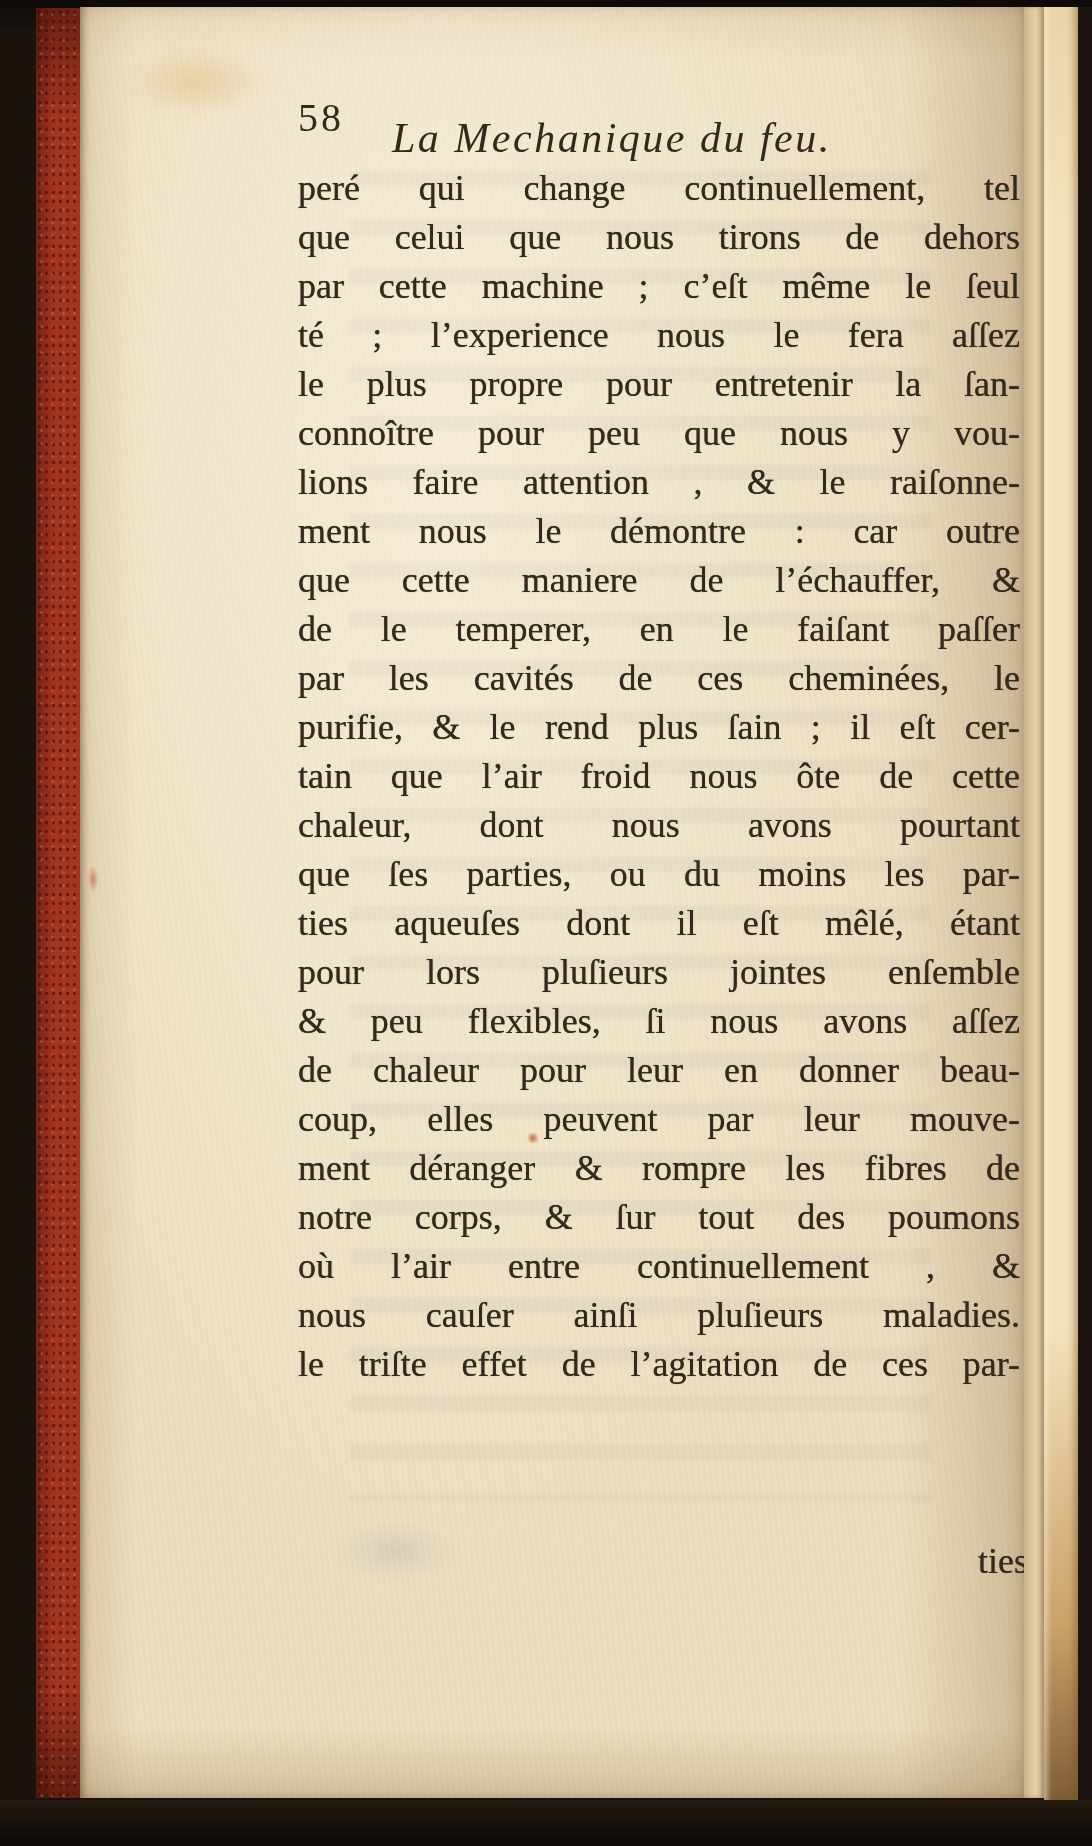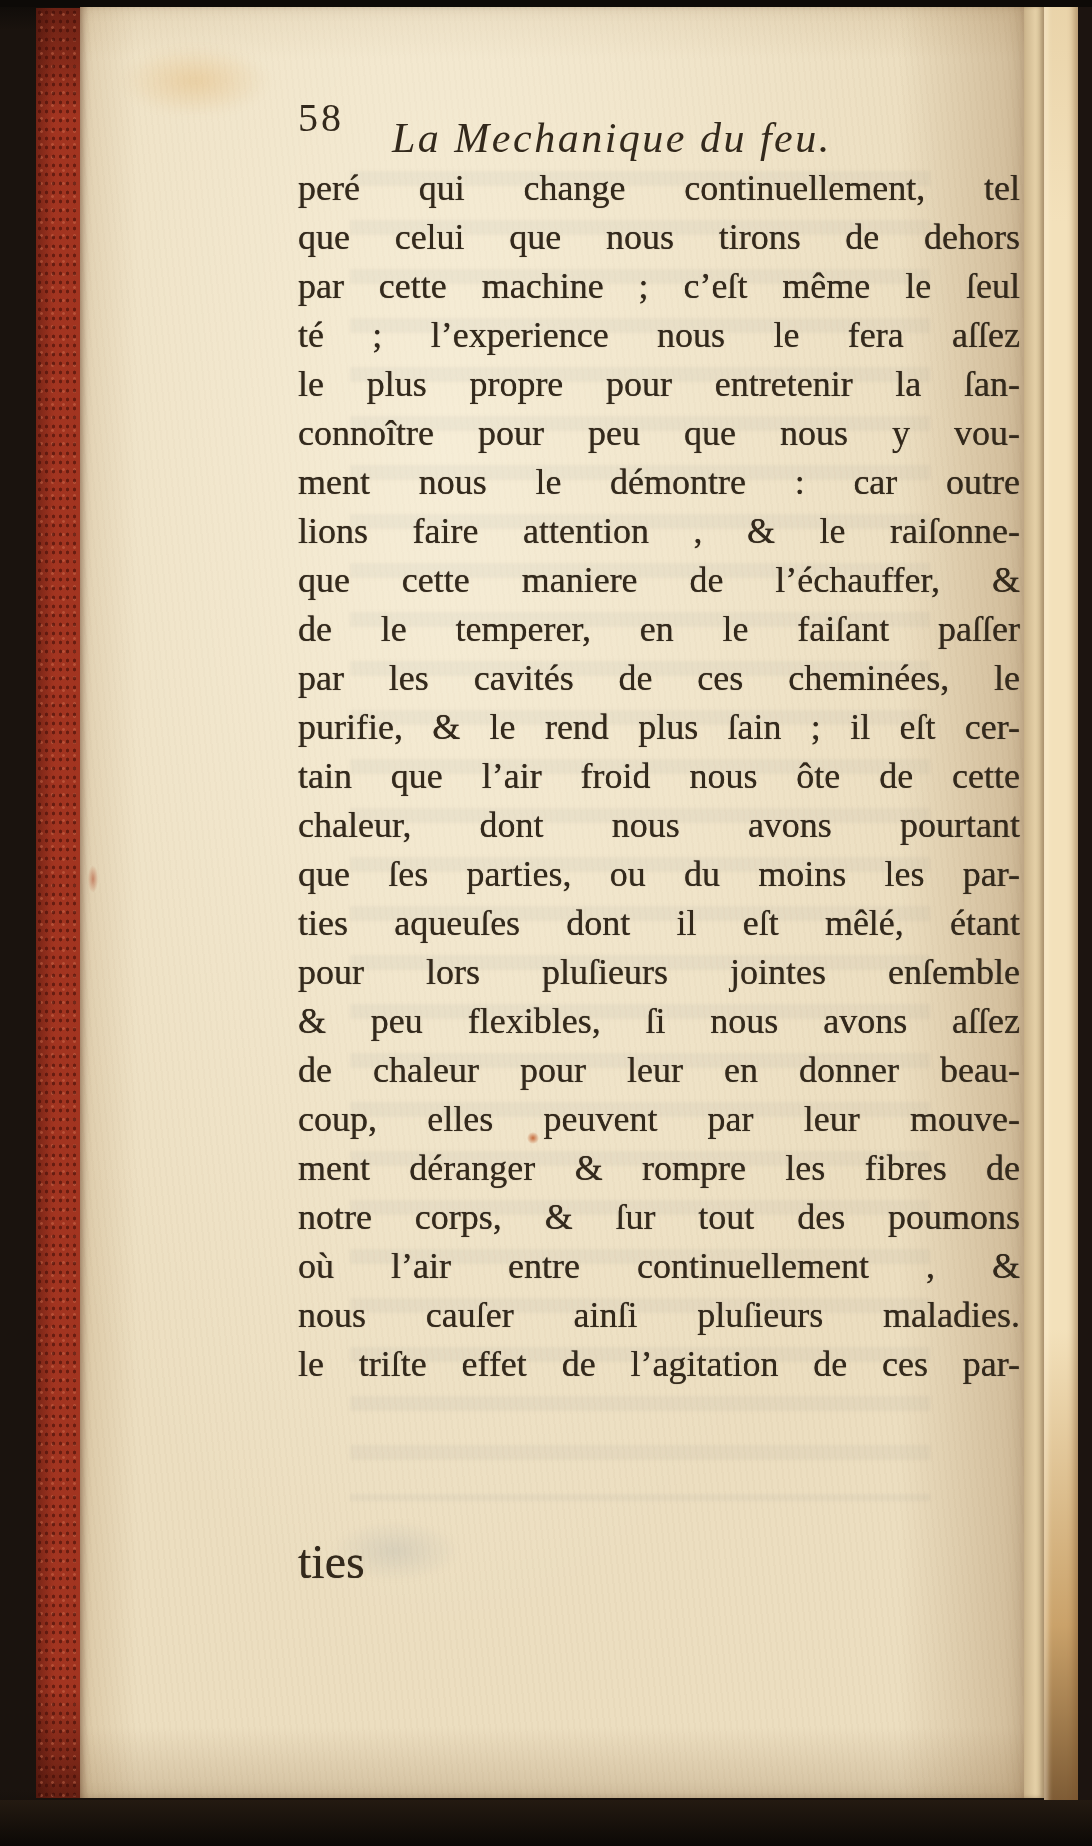--- a/index.html
+++ b/index.html
@@ -42,22 +42,22 @@
   
   .header{position:absolute;left:0;top:84px;width:944px;height:60px;color:var(--ink,#33291c);}
   .pagenum{position:absolute;left:218px;top:4px;font-size:40px;letter-spacing:3px;}
   .running-title{position:absolute;left:312px;top:0;font-size:42px;font-style:italic;letter-spacing:2.5px;white-space:nowrap;margin-top:24px;}
 
   
   .bodytext{position:absolute;left:218px;top:158px;width:722px;color:var(--ink,#33291c);}
   .text-line{height:49px;line-height:49px;font-size:36px;
     text-align:justify;text-align-last:justify;white-space:nowrap;
     text-shadow:0 0 0.7px rgba(45,34,22,.85);}
-  .catchword-row{position:absolute;left:218px;top:1531px;width:722px;height:49px;
-    line-height:49px;font-size:48px;color:var(--ink,#33291c);text-align:left;
+  .catchword-row{position:absolute;left:226px;top:1531px;width:722px;height:49px;
+    line-height:49px;font-size:36px;color:var(--ink,#33291c);text-align:right;
     text-shadow:0 0 0.7px rgba(45,34,22,.85);}
 
   
   .gutter{position:absolute;left:1024px;top:6px;width:20px;height:1792px;
     background:linear-gradient(to right,#cbb48c,#e4cfa6 55%,#d9c49c);
     box-shadow:inset -3px 0 4px rgba(90,60,30,.4);}
   .next-page-edge{position:absolute;left:1044px;top:0;width:34px;height:1846px;
     background:linear-gradient(to bottom,#e9d3a9 0,#f3e1bb 12%,#f3e1bb 72%,#caa26a 88%,#6b4a28 100%);
     box-shadow:inset -4px 0 6px rgba(120,80,40,.45), inset 4px 0 5px rgba(255,245,220,.5);}
   .dark-right{position:absolute;left:1078px;top:0;width:14px;height:1846px;background:#1c1410;}
@@ -84,22 +84,22 @@
       <span class="running-title">La Mechanique du feu.</span>
     </header>
 
     <main class="bodytext">
         <div class="text-line">peré qui change continuellement, tel</div>
         <div class="text-line">que celui que nous tirons de dehors</div>
         <div class="text-line">par cette machine ; c’eſt même le ſeul</div>
         <div class="text-line">té ; l’experience nous le fera aſſez</div>
         <div class="text-line">le plus propre pour entretenir la ſan-</div>
         <div class="text-line">connoître pour peu que nous y vou-</div>
+        <div class="text-line">lions faire attention , &amp; le raiſonne-</div>
         <div class="text-line">ment nous le démontre : car outre</div>
-        <div class="text-line">lions faire attention , &amp; le raiſonne-</div>
         <div class="text-line">que cette maniere de l’échauffer, &amp;</div>
         <div class="text-line">de le temperer, en le faiſant paſſer</div>
         <div class="text-line">par les cavités de ces cheminées, le</div>
         <div class="text-line">purifie, &amp; le rend plus ſain ; il eſt cer-</div>
         <div class="text-line">tain que l’air froid nous ôte de cette</div>
         <div class="text-line">chaleur, dont nous avons pourtant</div>
         <div class="text-line">que ſes parties, ou du moins les par-</div>
         <div class="text-line">ties aqueuſes dont il eſt mêlé, étant</div>
         <div class="text-line">pour lors pluſieurs jointes enſemble</div>
         <div class="text-line">&amp; peu flexibles, ſi nous avons aſſez</div>

